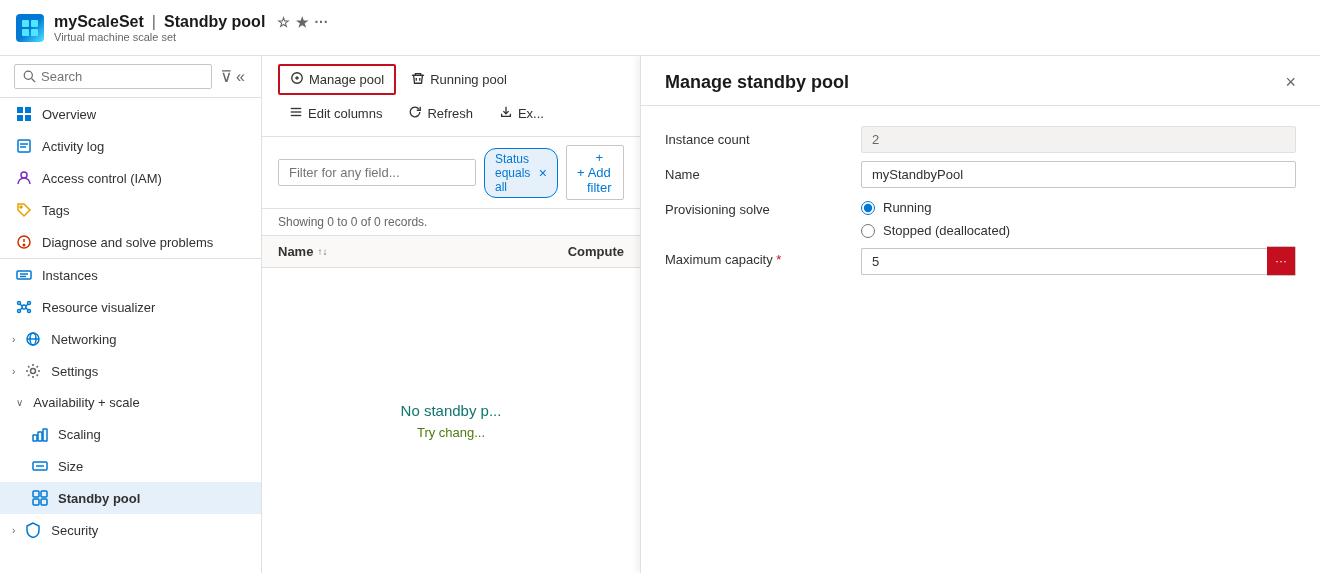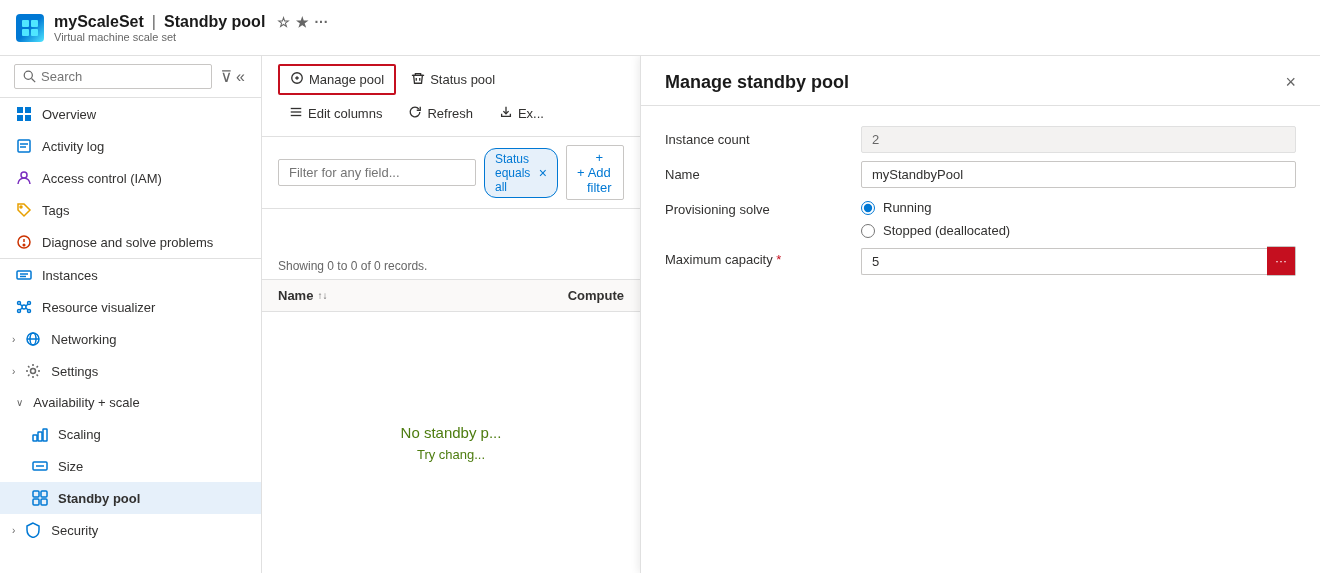--- a/index.html
+++ b/index.html
@@ -136,21 +136,20 @@
       cursor: pointer;
       font-size: 13px;
       color: #0078d4;
     }
 
     .records-info {
       padding: 6px 16px;
       font-size: 12px;
       color: #666;
       border-bottom: 1px solid #e0e0e0;
-      margin-top: 44px;
     }
 
     .table-header {
       display: flex;
       align-items: center;
       padding: 8px 16px;
       border-bottom: 1px solid #e0e0e0;
       font-weight: 600;
       font-size: 13px;
       color: #323130;
@@ -163,21 +162,21 @@
       display: flex;
       flex-direction: column;
       align-items: center;
       justify-content: center;
       flex: 1;
       color: #666;
       font-size: 14px;
       gap: 6px;
       padding: 40px;
     }
-    .empty-state .empty-title { font-size: 15px; font-weight: 500; color: #4d7c0f; }
+    .empty-state .empty-title { font-size: 15px; font-weight: 500; color: #0f766e; }
     .empty-state .empty-sub { font-size: 13px; color: #4d7c0f; }
 
     
     .right-panel {
       width: 680px;
       background: #fff;
       border-left: 1px solid #e0e0e0;
       display: flex;
       flex-direction: column;
       flex-shrink: 0;
@@ -477,21 +476,21 @@
       <button class="toolbar-btn">
         <span>
           <svg width="14" height="14" viewBox="0 0 16 16" fill="none" stroke="#323130" stroke-width="1.5">
               <path d="M3 5h10l-1 9H4L3 5z"></path>
               <line x1="6" y1="8" x2="6" y2="11"></line>
               <line x1="10" y1="8" x2="10" y2="11"></line>
               <path d="M5 5V3h6v2"></path>
               <line x1="1" y1="5" x2="15" y2="5"></line>
             </svg>
         </span>
-        <span>Status pool</span>
+        <span>Running pool</span>
       </button>
       <button class="toolbar-btn">
         <span>
           <svg width="14" height="14" viewBox="0 0 16 16" fill="none" stroke="#323130" stroke-width="1.5">
               <line x1="2" y1="4" x2="14" y2="4"></line>
               <line x1="2" y1="8" x2="14" y2="8"></line>
               <line x1="2" y1="12" x2="14" y2="12"></line>
             </svg>
         </span>
         <span>Edit columns</span>

